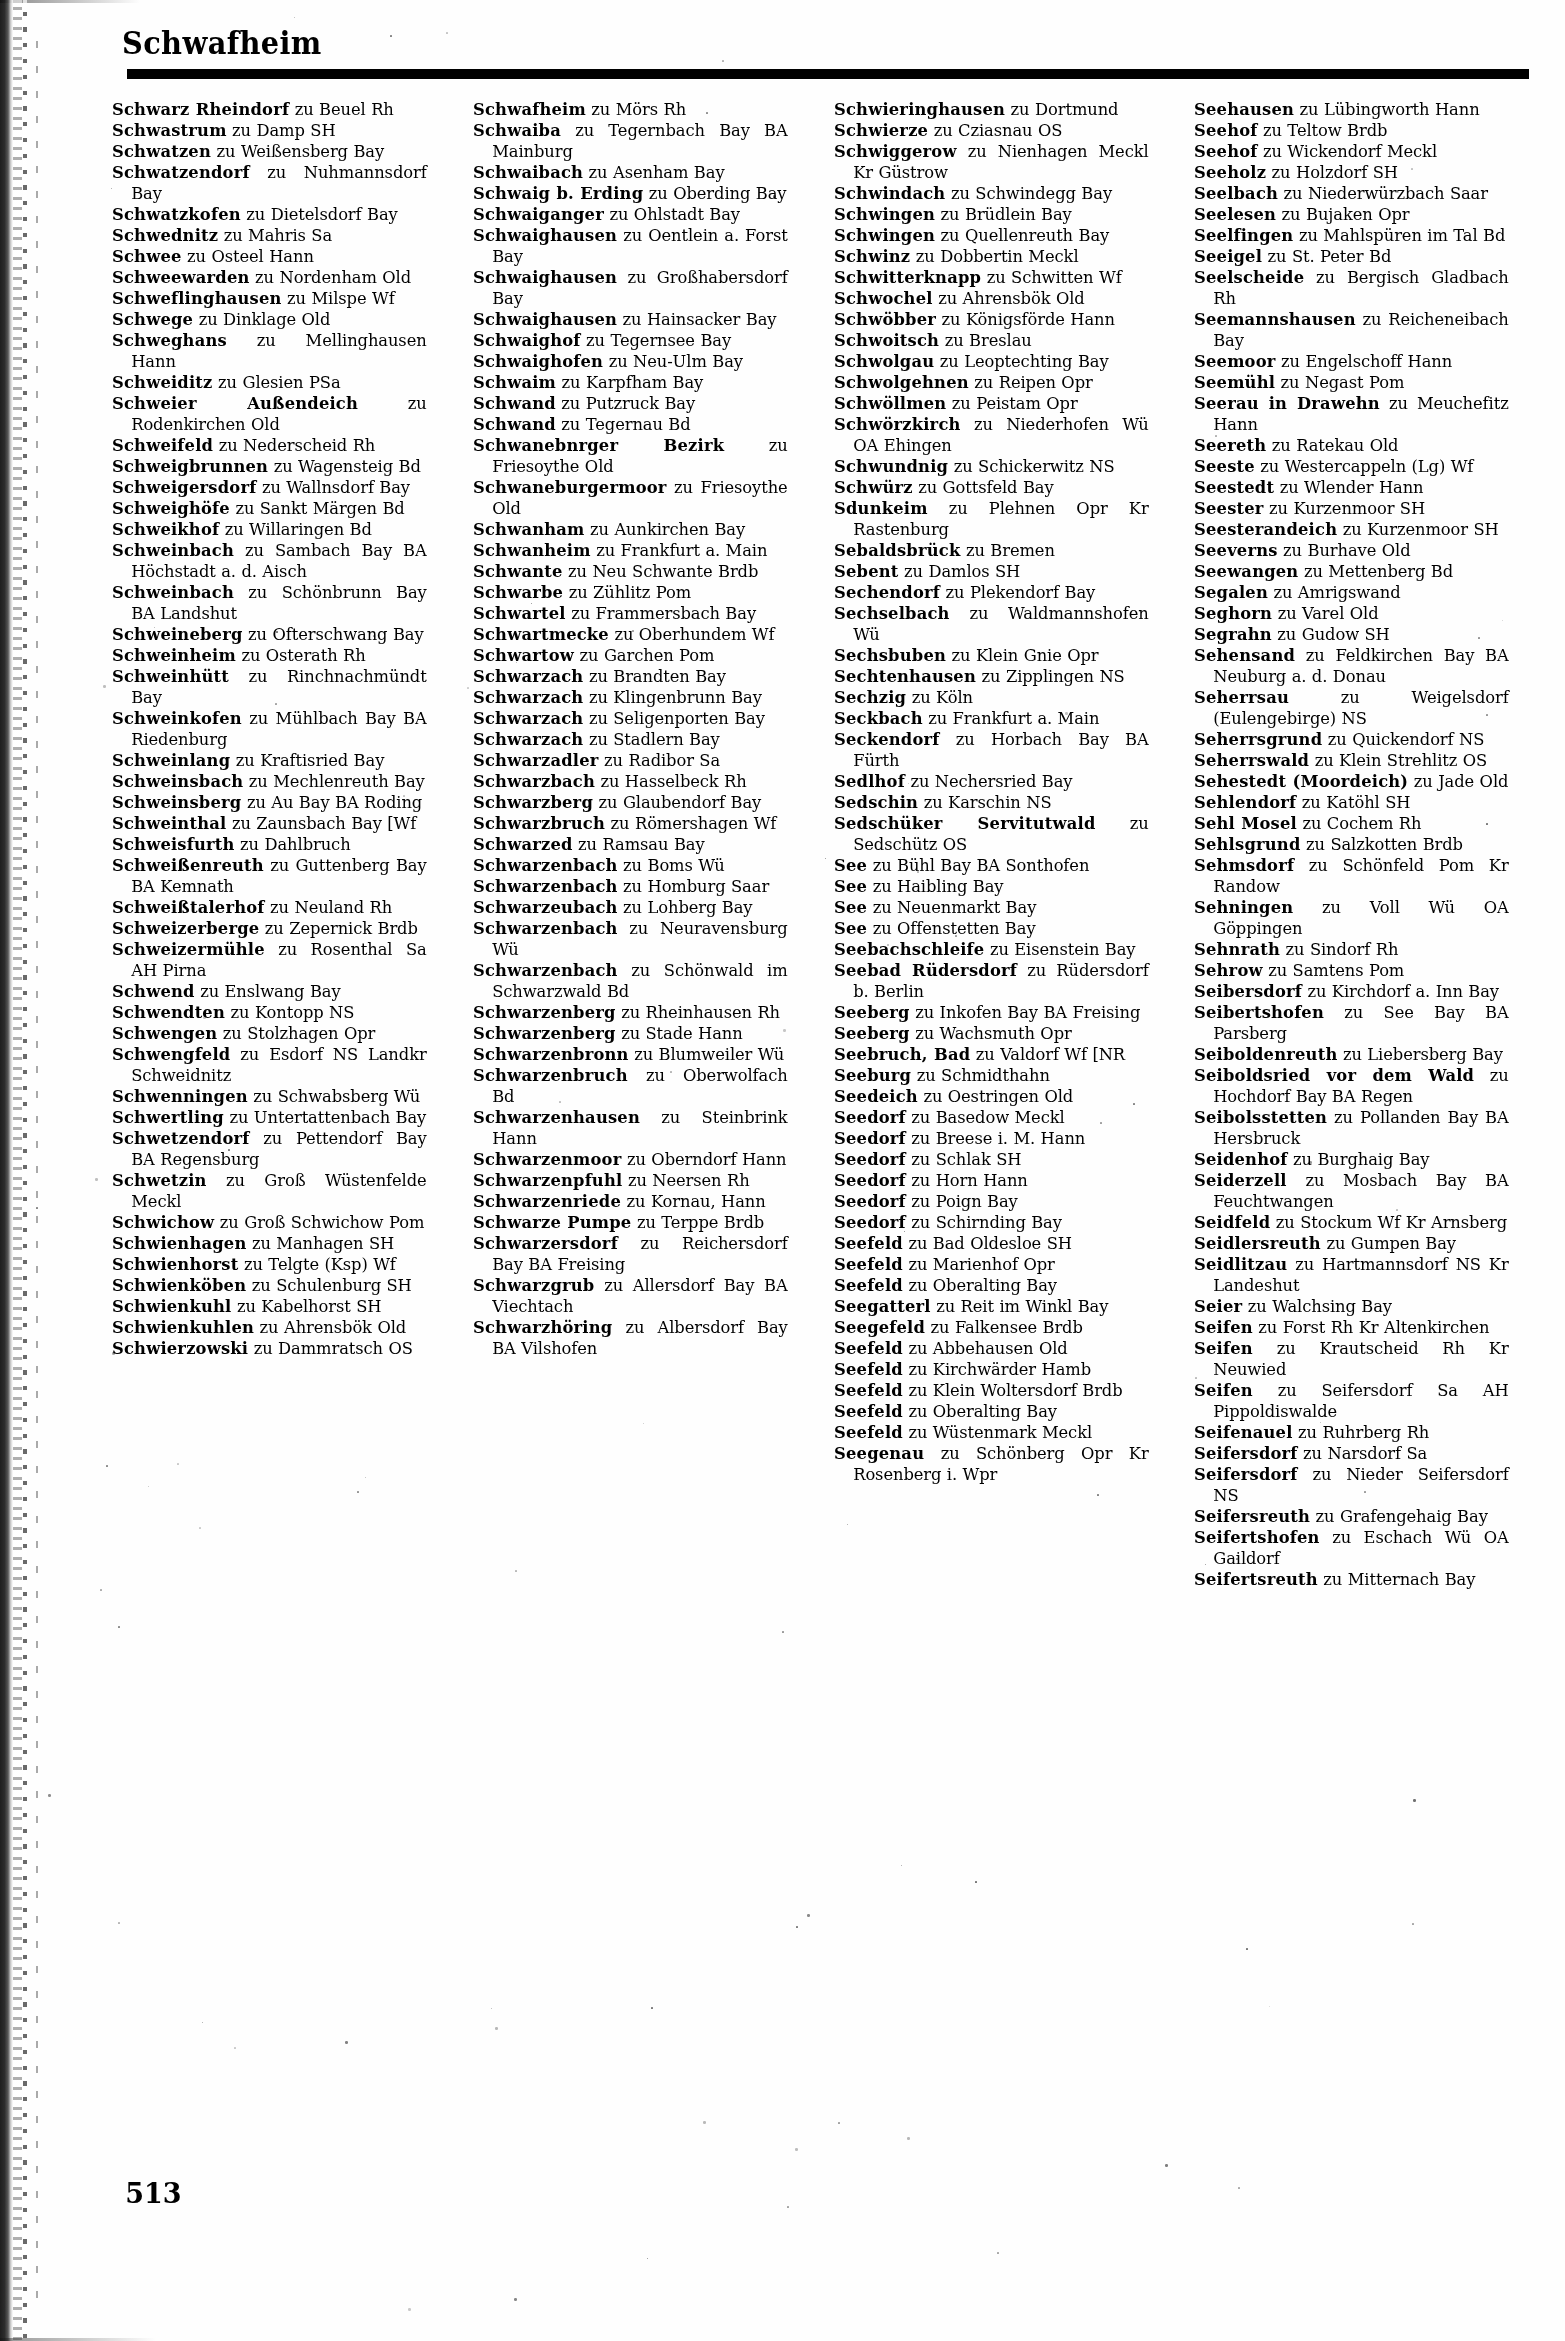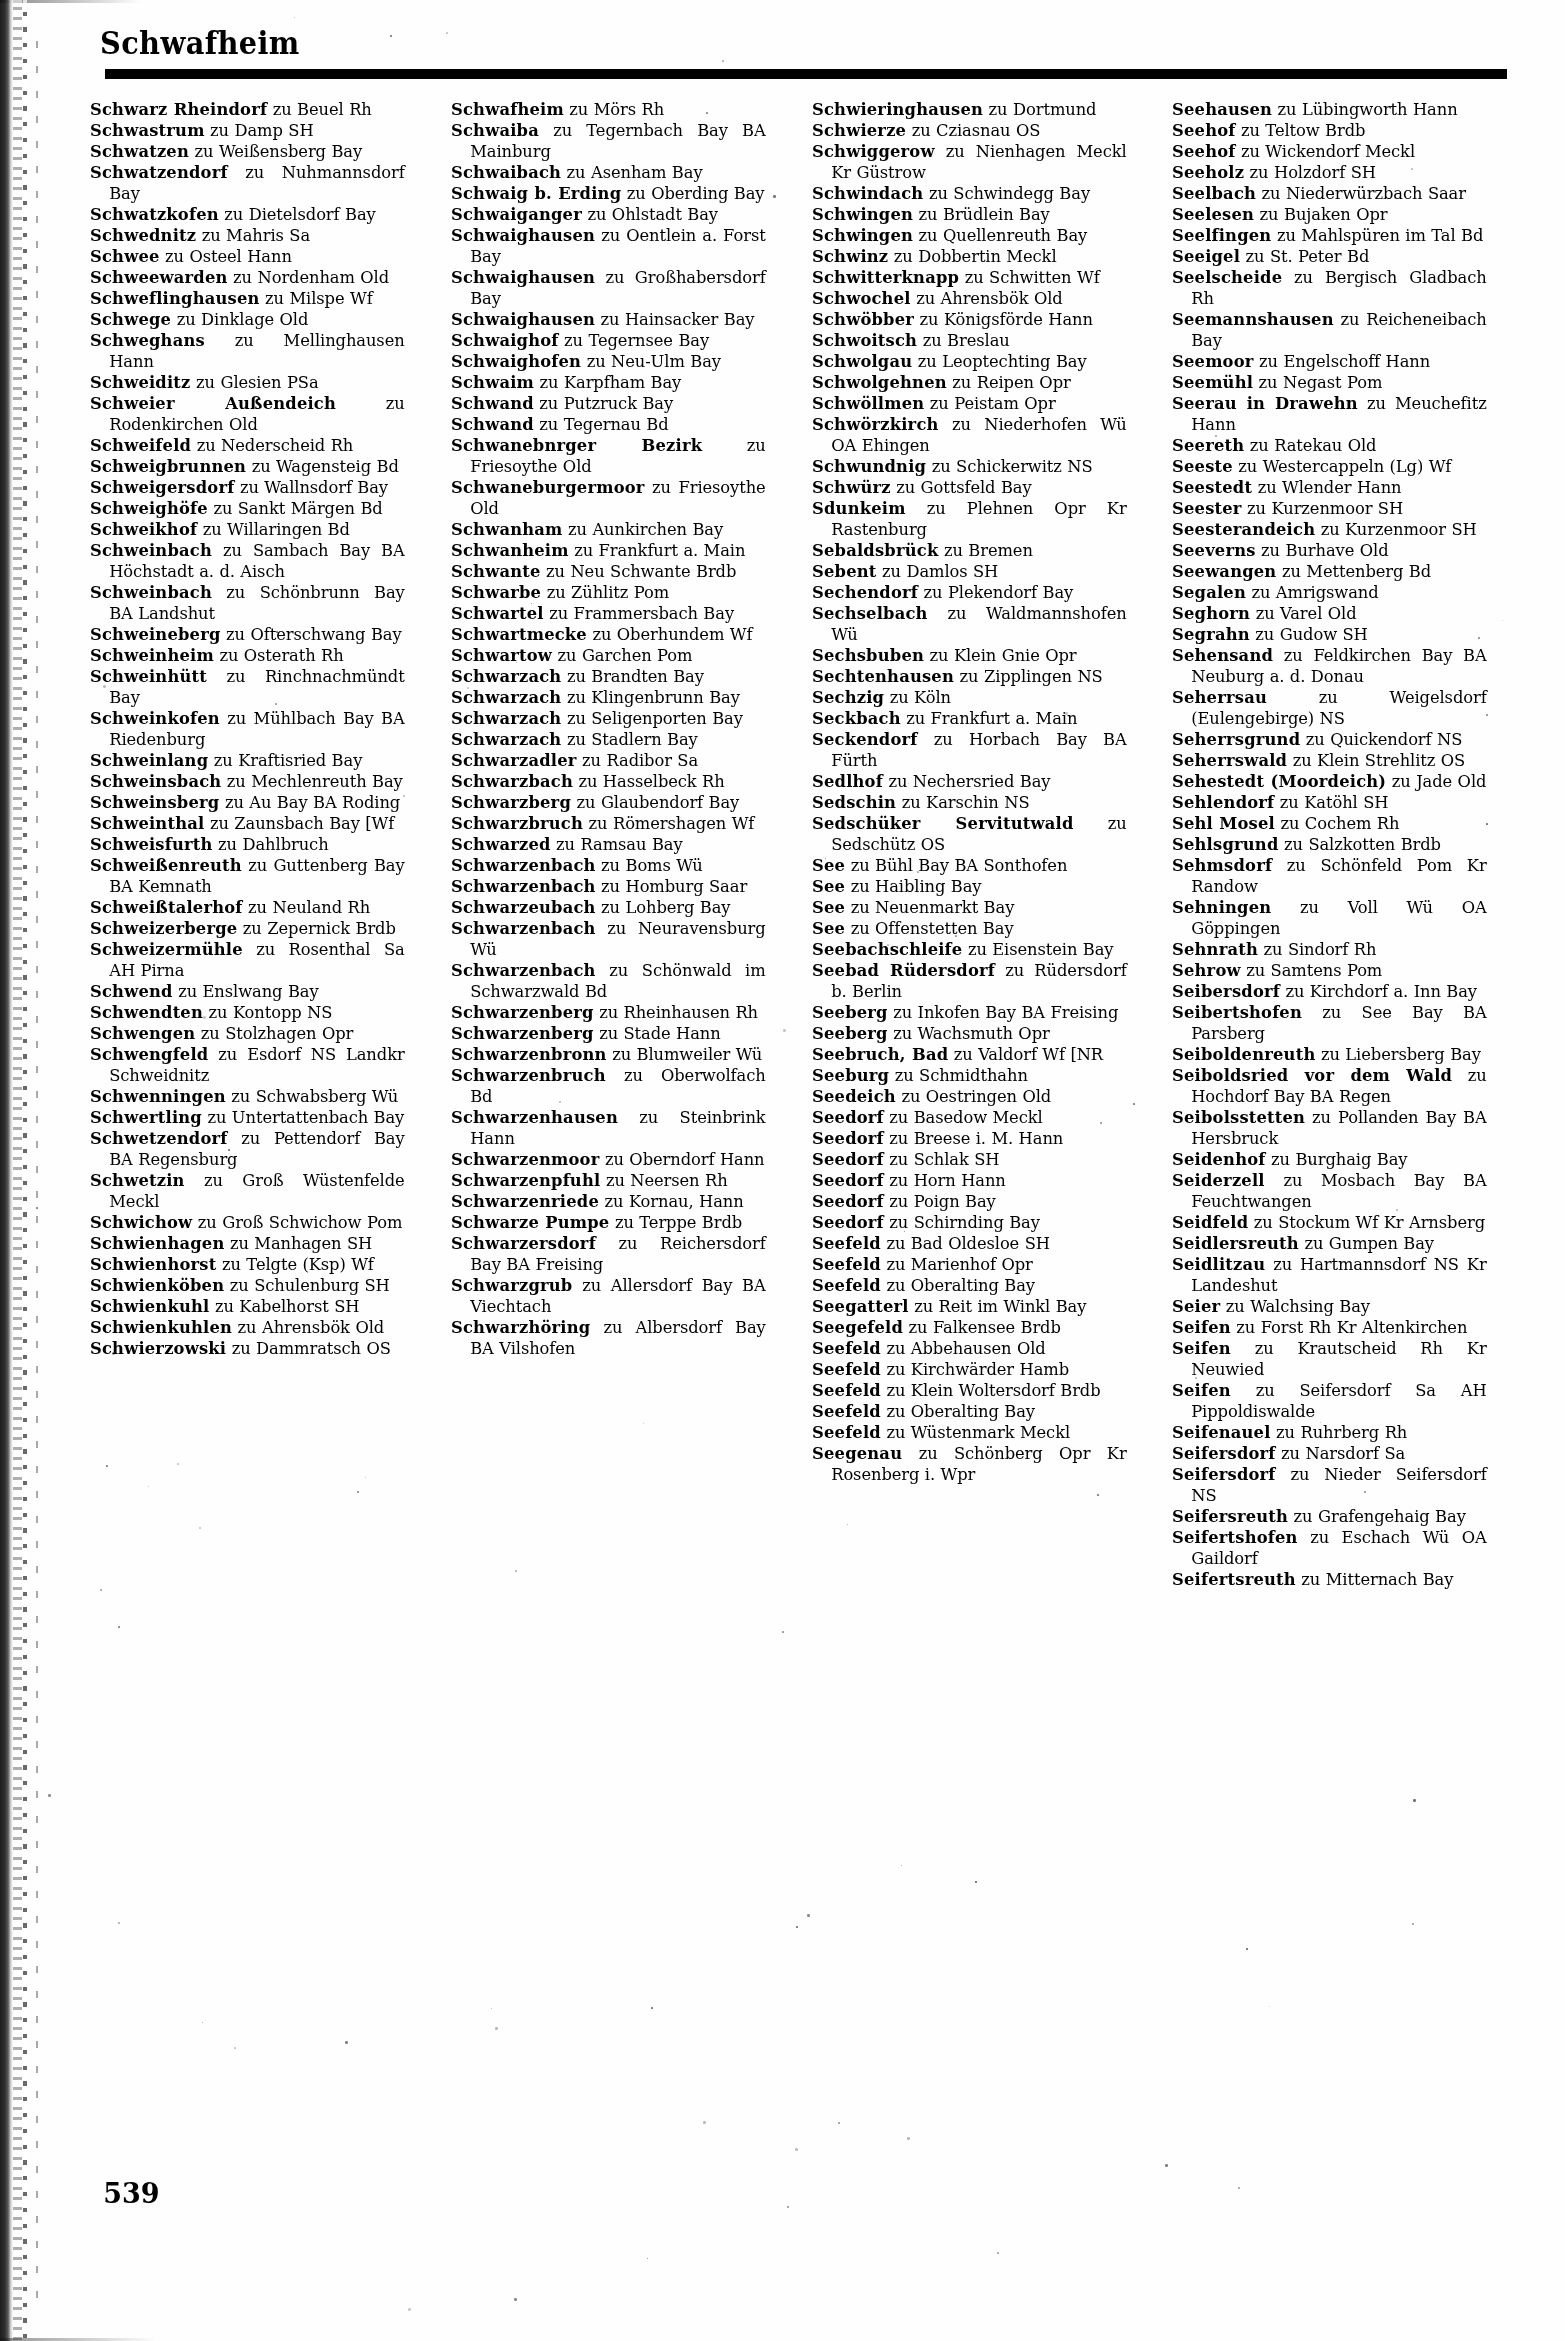--- a/index.html
+++ b/index.html
@@ -69,21 +69,21 @@
   .scan-edge-bottom {
     position: absolute;
     left: 0; bottom: 0; right: 0; height: 4.1px;
     background: linear-gradient(90deg,#111 0%, #888 5%, #fff 10%);
     opacity: .45;
   }
 
   
   #content {
     position: absolute;
-    left: 90px;
+    left: 112px;
     top: 28px;
     width: 1410px;
     height: 2272px;
   }
 
   
   .runhead {
     position: absolute;
     left: 10px;
     top: 0px;
@@ -401,21 +401,21 @@
           <p class="entry"><span class="hw">Seifen</span> <span class="rest">zu Seifersdorf Sa AH Pippoldiswalde</span></p>
           <p class="entry"><span class="hw">Seifenauel</span> <span class="rest">zu Ruhrberg Rh</span></p>
           <p class="entry"><span class="hw">Seifersdorf</span> <span class="rest">zu Narsdorf Sa</span></p>
           <p class="entry"><span class="hw">Seifersdorf</span> <span class="rest">zu Nieder Seifersdorf NS</span></p>
           <p class="entry"><span class="hw">Seifersreuth</span> <span class="rest">zu Grafengehaig Bay</span></p>
           <p class="entry"><span class="hw">Seifertshofen</span> <span class="rest">zu Eschach Wü OA Gaildorf</span></p>
           <p class="entry"><span class="hw">Seifertsreuth</span> <span class="rest">zu Mitternach Bay</span></p>
         </div>
     </div>
 
-    <div class="folio">539</div>
+    <div class="folio">513</div>
 
   </div>
 <div class="speckle" style="width: 1.7px; height: 1.7px; left: 36px; top: 1207px; opacity: 0.5;"></div>
     <div class="speckle" style="width: 1.7px; height: 1.7px; left: 390px; top: 35px; opacity: 0.51;"></div>
     <div class="speckle" style="width: 0.8px; height: 0.8px; left: 643px; top: 1423px; opacity: 0.26;"></div>
     <div class="speckle" style="width: 1.7px; height: 1.7px; left: 1236px; top: 1558px; opacity: 0.46;"></div>
     <div class="speckle" style="width: 1.7px; height: 1.7px; left: 1364px; top: 1491px; opacity: 0.41;"></div>
     <div class="speckle" style="width: 2.5px; height: 2.5px; left: 773px; top: 195px; opacity: 0.54;"></div>
     <div class="speckle" style="width: 0.8px; height: 0.8px; left: 491px; top: 2008px; opacity: 0.35;"></div>
     <div class="speckle" style="width: 2.5px; height: 2.5px; left: 103px; top: 685px; opacity: 0.25;"></div>

